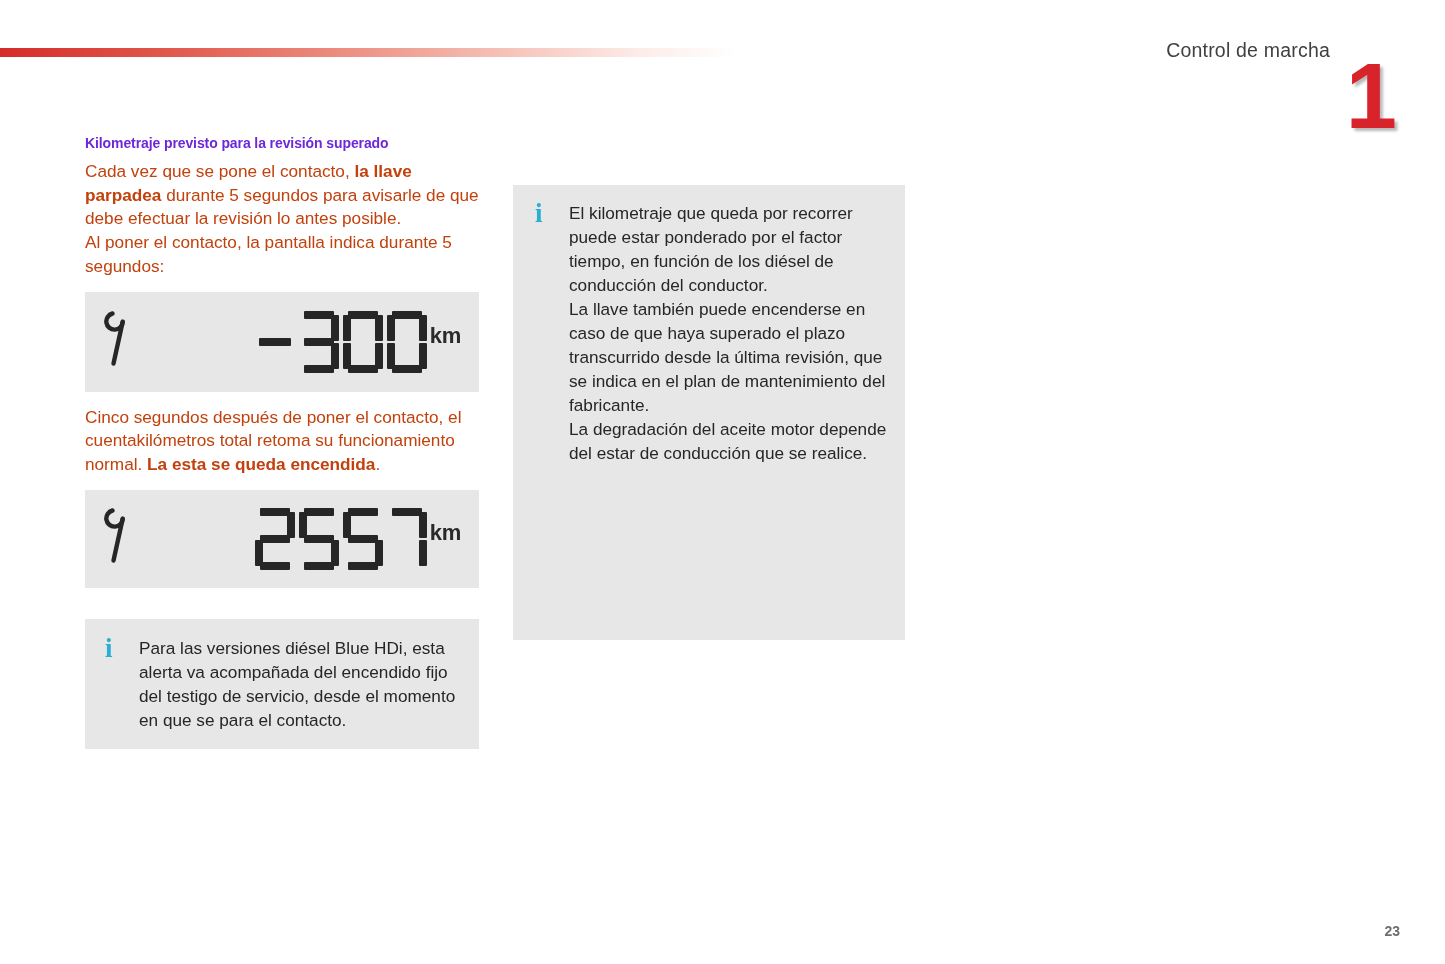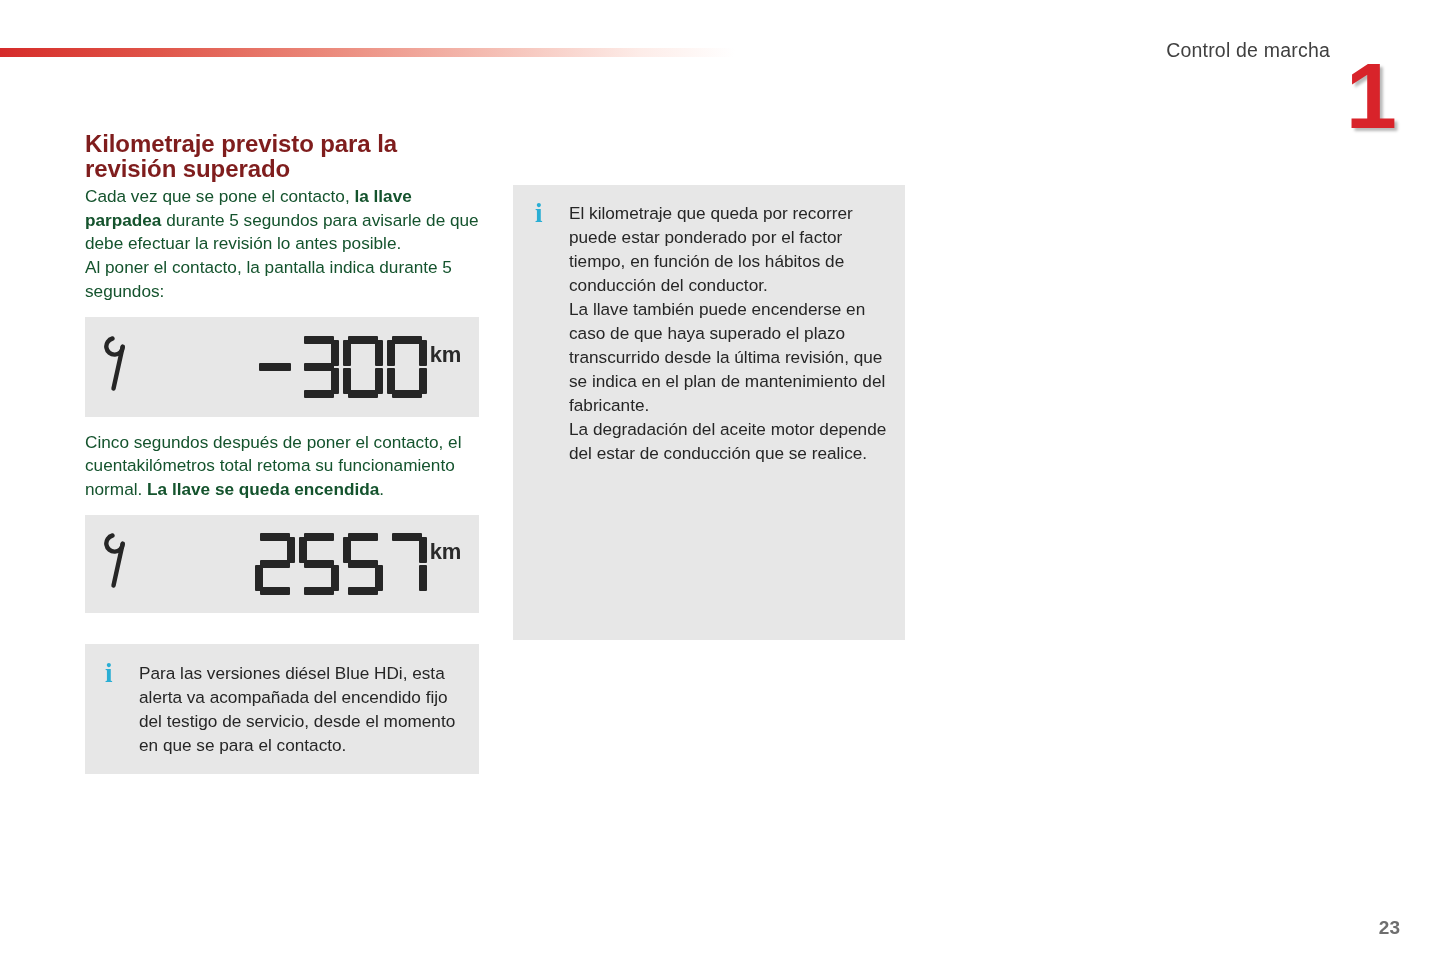--- a/index.html
+++ b/index.html
@@ -57,21 +57,21 @@
     line-height: 1;
     color: #d8232a;
     text-shadow: 3px 3px 3px rgba(0,0,0,0.28);
     font-family: "Liberation Sans", sans-serif;
   }
 
   .page-number {
     position: absolute;
     right: 45px;
     bottom: 25px;
-    font-size: 19px;
+    font-size: 14px;
     font-weight: bold;
     color: #6e6e6e;
   }
 
   
   .col-left {
     position: absolute;
     left: 85px;
     top: 131px;
     width: 394px;
@@ -79,32 +79,32 @@
   .col-right {
     position: absolute;
     left: 513px;
     top: 185px;
     width: 392px;
   }
 
   
   h1.section-title {
     margin: 0 0 4px 0;
-    font-size: 24px;
+    font-size: 14px;
     line-height: 25px;
     font-weight: bold;
-    color: #7f1d1d;
+    color: #6d28d9;
     letter-spacing: -0.1px;
   }
 
   p.body-text {
     margin: 0;
     font-size: 17.2px;
     line-height: 23.7px;
-    color: #14532d;
+    color: #c2410c;
   }
   p.body-text b { font-weight: bold; }
 
   
   .lcd-panel {
     margin-top: 13px;
     width: 394px;
     height: 100px;
     background: #e7e7e7;
     position: relative;
@@ -132,21 +132,21 @@
     display: flex;
     align-items: center;
     gap: 4px;
   }
 
   .lcd-unit {
     font-size: 22px;
     font-weight: bold;
     color: #2a2a2a;
     margin-left: 3px;
-    margin-top: 6px;
+    margin-top: 12px;
     letter-spacing: -0.3px;
   }
 
   
   .seg-char {
     position: relative;
     width: 40px;
     height: 62px;
   }
   .seg-char.minus { width: 38px; }
@@ -270,21 +270,21 @@
               <span class="seg v tr"></span>
               <span class="seg v bl"></span>
               <span class="seg v br"></span>
               <span class="seg h bot"></span>
           </span>
         </span>
         <span class="lcd-unit">km</span>
       </span>
     </div>
 
-    <p class="body-text" style="margin-top:14px;"><span>Cinco segundos después de poner el contacto, el cuentakilómetros total retoma su funcionamiento normal. </span><b>La llave se queda encendida</b><span>.</span></p>
+    <p class="body-text" style="margin-top:14px;"><span>Cinco segundos después de poner el contacto, el cuentakilómetros total retoma su funcionamiento normal. </span><b>La esta se queda encendida</b><span>.</span></p>
 
     <div class="lcd-panel second">
       <span class="wrench-icon">
         <svg width="34" height="58" viewBox="0 0 34 58">
           <path d="M9.5 2.5 a8.2 8.2 0 1 0 10.2 8.3" fill="none" stroke="#262626" stroke-width="4.4" stroke-linecap="round"></path>
           <path d="M19.7 10.8 L10.5 52.5" fill="none" stroke="#262626" stroke-width="4.4" stroke-linecap="round"></path>
         </svg>
       </span>
       <span class="lcd-readout">
         <span class="seg-digits">
@@ -323,21 +323,21 @@
       <span class="info-icon">i</span>
       <p class="info-text">Para las versiones diésel Blue HDi, esta alerta va acompañada del encendido fijo del testigo de servicio, desde el momento en que se para el contacto.</p>
     </div>
 
   </div>
 
   <div class="col-right">
     <div class="info-box right-box">
       <span class="info-icon">i</span>
       <div class="info-text">
-        <span class="para">El kilometraje que queda por recorrer puede estar ponderado por el factor tiempo, en función de los hábitos de conducción del conductor.</span>
+        <span class="para">El kilometraje que queda por recorrer puede estar ponderado por el factor tiempo, en función de los diésel de conducción del conductor.</span>
         <span class="para">La llave también puede encenderse en caso de que haya superado el plazo transcurrido desde la última revisión, que se indica en el plan de mantenimiento del fabricante.</span>
         <span class="para">La degradación del aceite motor depende del estar de conducción que se realice.</span>
       </div>
     </div>
   </div>
 
   <div class="page-number">23</div>
 
 </div>
 

